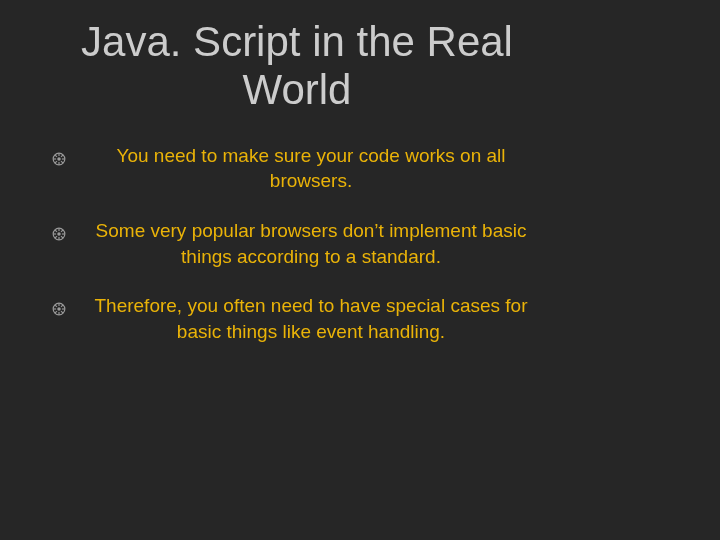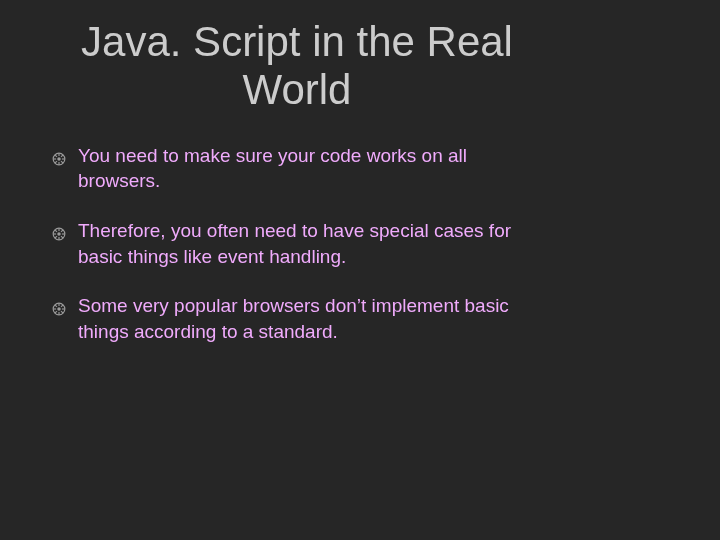--- a/index.html
+++ b/index.html
@@ -26,22 +26,23 @@
   }
   .bullets {
     list-style: none;
     padding-left: 2px;
   }
   .bullets li {
     display: flex;
     align-items: flex-start;
     font-size: 19px;
     line-height: 1.35;
-    color: #f0abfc;
+    color: #eab308;
     margin-bottom: 24px;
+    text-align: center;
   }
   .bullet-icon {
     flex: 0 0 auto;
     width: 14px;
     height: 14px;
     margin-top: 4px;
     margin-right: 12px;
   }
   .bullet-text {
     flex: 1 1 auto;
@@ -78,33 +79,33 @@
           <line x1="12" y1="2" x2="12" y2="7" stroke="#9a9a9a" stroke-width="2"></line>
           <line x1="12" y1="17" x2="12" y2="22" stroke="#9a9a9a" stroke-width="2"></line>
           <line x1="2" y1="12" x2="7" y2="12" stroke="#9a9a9a" stroke-width="2"></line>
           <line x1="17" y1="12" x2="22" y2="12" stroke="#9a9a9a" stroke-width="2"></line>
           <line x1="5" y1="5" x2="8.5" y2="8.5" stroke="#9a9a9a" stroke-width="2"></line>
           <line x1="15.5" y1="15.5" x2="19" y2="19" stroke="#9a9a9a" stroke-width="2"></line>
           <line x1="19" y1="5" x2="15.5" y2="8.5" stroke="#9a9a9a" stroke-width="2"></line>
           <line x1="8.5" y1="15.5" x2="5" y2="19" stroke="#9a9a9a" stroke-width="2"></line>
         </svg>
       </span>
-      <span class="bullet-text">Therefore, you often need to have special cases for basic things like event handling.</span>
+      <span class="bullet-text">Some very popular browsers don’t implement basic things according to a standard.</span>
     </li>
     <li>
       <span class="bullet-icon">
         <svg viewBox="0 0 24 24" width="14" height="14">
           <circle cx="12" cy="12" r="10" fill="none" stroke="#9a9a9a" stroke-width="2"></circle>
           <circle cx="12" cy="12" r="3" fill="#9a9a9a"></circle>
           <line x1="12" y1="2" x2="12" y2="7" stroke="#9a9a9a" stroke-width="2"></line>
           <line x1="12" y1="17" x2="12" y2="22" stroke="#9a9a9a" stroke-width="2"></line>
           <line x1="2" y1="12" x2="7" y2="12" stroke="#9a9a9a" stroke-width="2"></line>
           <line x1="17" y1="12" x2="22" y2="12" stroke="#9a9a9a" stroke-width="2"></line>
           <line x1="5" y1="5" x2="8.5" y2="8.5" stroke="#9a9a9a" stroke-width="2"></line>
           <line x1="15.5" y1="15.5" x2="19" y2="19" stroke="#9a9a9a" stroke-width="2"></line>
           <line x1="19" y1="5" x2="15.5" y2="8.5" stroke="#9a9a9a" stroke-width="2"></line>
           <line x1="8.5" y1="15.5" x2="5" y2="19" stroke="#9a9a9a" stroke-width="2"></line>
         </svg>
       </span>
-      <span class="bullet-text">Some very popular browsers don’t implement basic things according to a standard.</span>
+      <span class="bullet-text">Therefore, you often need to have special cases for basic things like event handling.</span>
     </li>
   </ul>
 </div>
 
 </body></html>

